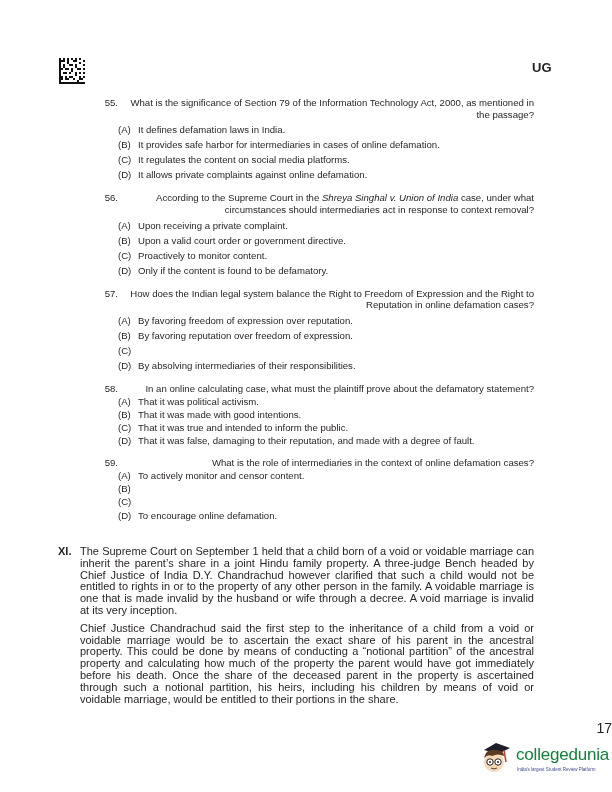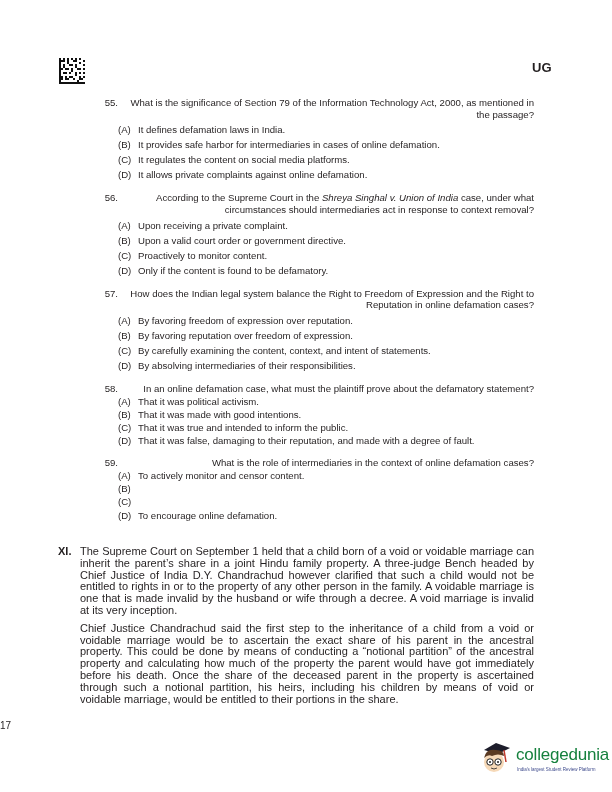--- a/index.html
+++ b/index.html
@@ -19,21 +19,21 @@
   .opt { display: flex; height: 15px; line-height: 15px; }
   .opt-letter { width: 20px; flex: 0 0 20px; }
   .q-text i { font-style: italic; }
 
   .passage { position: absolute; left: 58px; top: 546px; width: 476px; font-size: 11px; line-height: 11.8px; }
   .passage-row { display: flex; }
   .passage-num { width: 22px; flex: 0 0 22px; font-weight: bold; }
   .passage-body { flex: 1; }
   .para { text-align: justify; margin: 0 0 6px 0; }
 
-  .page-num { position: absolute; left: 0; right: 0; top: 720px; text-align: left; font-size: 10px; }
+  .page-num { position: absolute; left: 0; right: 0; top: 720px; text-align: right; font-size: 14px; }
 
   .logo { position: absolute; left: 480px; top: 740px; width: 125px; height: 40px; }
   .logo-mascot { position: absolute; left: 0; top: 0; width: 32px; height: 36px; }
   .logo-name { position: absolute; left: 36px; top: 5px; font-size: 17px; color: #15803d; letter-spacing: -0.2px; }
   .logo-tag { position: absolute; left: 37px; top: 27px; font-size: 4.5px; color: #3e4a8c; white-space: nowrap; }
 </style>
 </head>
 <body>
 
 <svg class="barcode" viewBox="0 0 13 13" shape-rendering="crispEdges">
@@ -139,33 +139,32 @@
       <div class="opt">
           <span class="opt-letter">(A)</span>
           <span>By favoring freedom of expression over reputation.</span>
         </div>
       <div class="opt">
           <span class="opt-letter">(B)</span>
           <span>By favoring reputation over freedom of expression.</span>
         </div>
       <div class="opt">
           <span class="opt-letter">(C)</span>
-          <span>By carefully examining the content, context, and intent of statements.</span>
         </div>
       <div class="opt">
           <span class="opt-letter">(D)</span>
           <span>By absolving intermediaries of their responsibilities.</span>
         </div>
     </div>
   </div>
 
   <div class="q">
     <div class="q-stem">
       <span class="q-num">58.</span>
-      <span class="q-text">In an online defamation case, what must the plaintiff prove about the defamatory statement?</span>
+      <span class="q-text">In an online calculating case, what must the plaintiff prove about the defamatory statement?</span>
     </div>
     <div class="q-opts" style="margin-top:0">
       <div class="opt" style="height:13px;line-height:13px">
           <span class="opt-letter">(A)</span>
           <span>That it was political activism.</span>
         </div>
       <div class="opt" style="height:13px;line-height:13px">
           <span class="opt-letter">(B)</span>
           <span>That it was made with good intentions.</span>
         </div>

